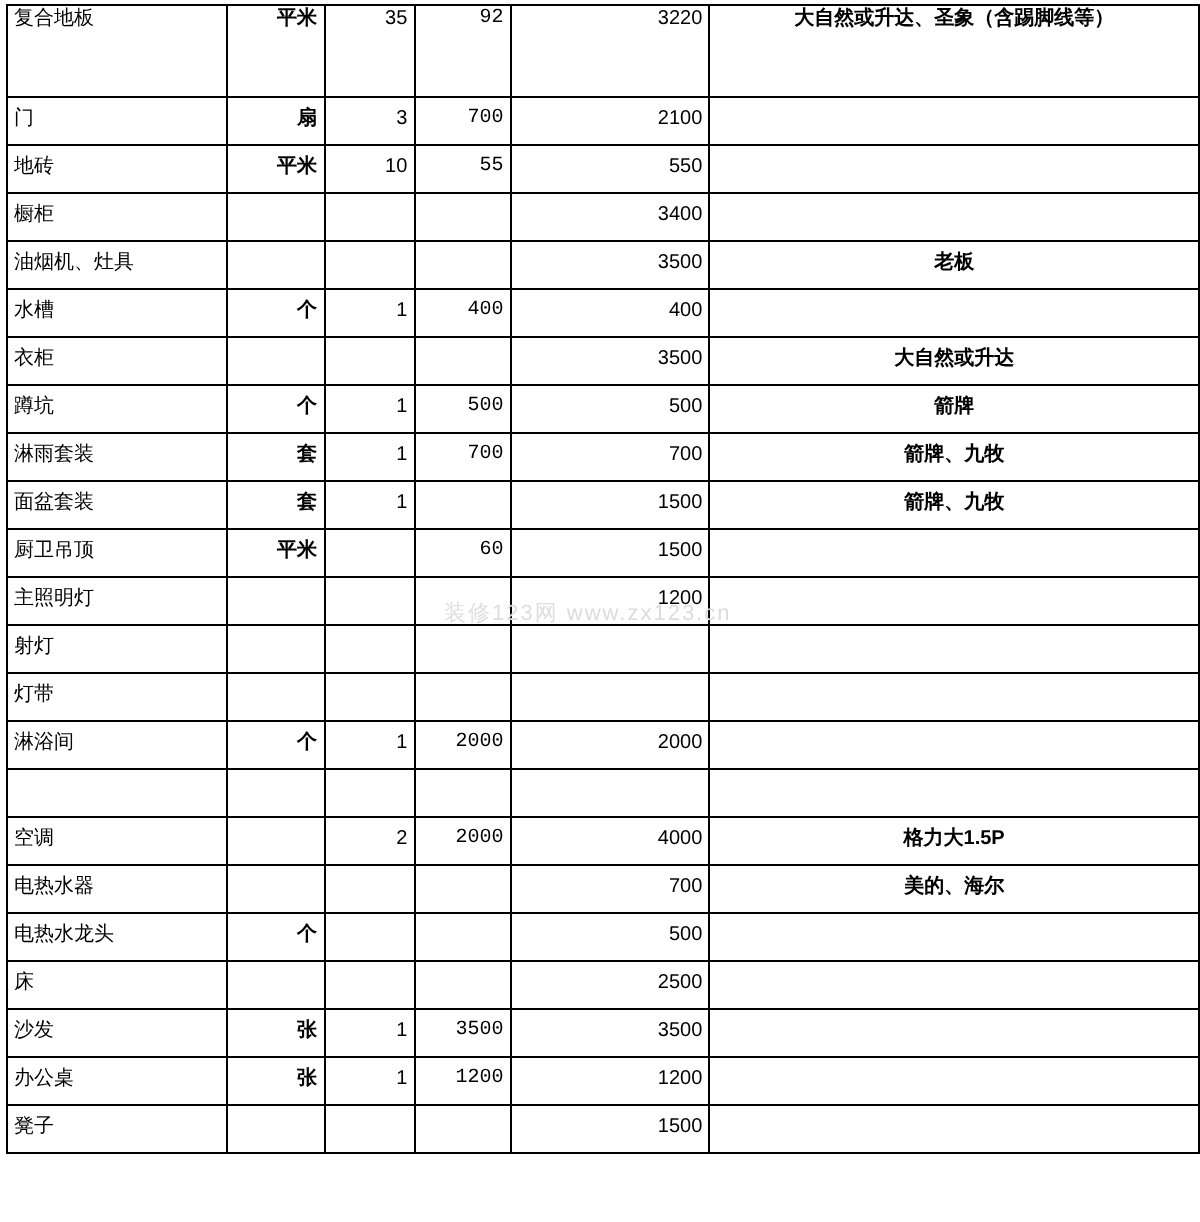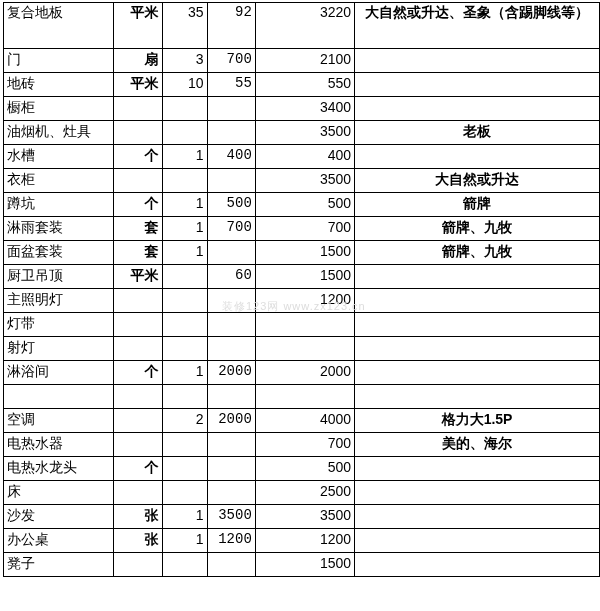--- a/index.html
+++ b/index.html
@@ -19,21 +19,21 @@
     width: 600px;
     height: 611px;
     box-sizing: border-box;
     background: #ffffff;
   }
   table.grid {
     border-collapse: collapse;
     table-layout: fixed;
     width: 597px;
     margin: 2px 0 0 3px;
-    font-size: 14px;
+    font-size: 10px;
   }
   table.grid td {
     border: 1px solid #000000;
     padding: 1px 3px 2px 3px;
     height: 24px;
     box-sizing: border-box;
     vertical-align: middle;
     overflow: hidden;
     white-space: nowrap;
     line-height: 1.28;
@@ -174,29 +174,29 @@
         </tr>
         <tr>
           <td class="item">主照明灯</td>
           <td class="unit"></td>
           <td class="qty"></td>
           <td class="price"></td>
           <td class="total">1200</td>
           <td class="note"></td>
         </tr>
         <tr>
+          <td class="item">射灯</td>
+          <td class="unit"></td>
+          <td class="qty"></td>
+          <td class="price"></td>
+          <td class="total"></td>
+          <td class="note"></td>
+        </tr>
+        <tr>
           <td class="item">灯带</td>
-          <td class="unit"></td>
-          <td class="qty"></td>
-          <td class="price"></td>
-          <td class="total"></td>
-          <td class="note"></td>
-        </tr>
-        <tr>
-          <td class="item">射灯</td>
           <td class="unit"></td>
           <td class="qty"></td>
           <td class="price"></td>
           <td class="total"></td>
           <td class="note"></td>
         </tr>
         <tr>
           <td class="item">淋浴间</td>
           <td class="unit">个</td>
           <td class="qty">1</td>

